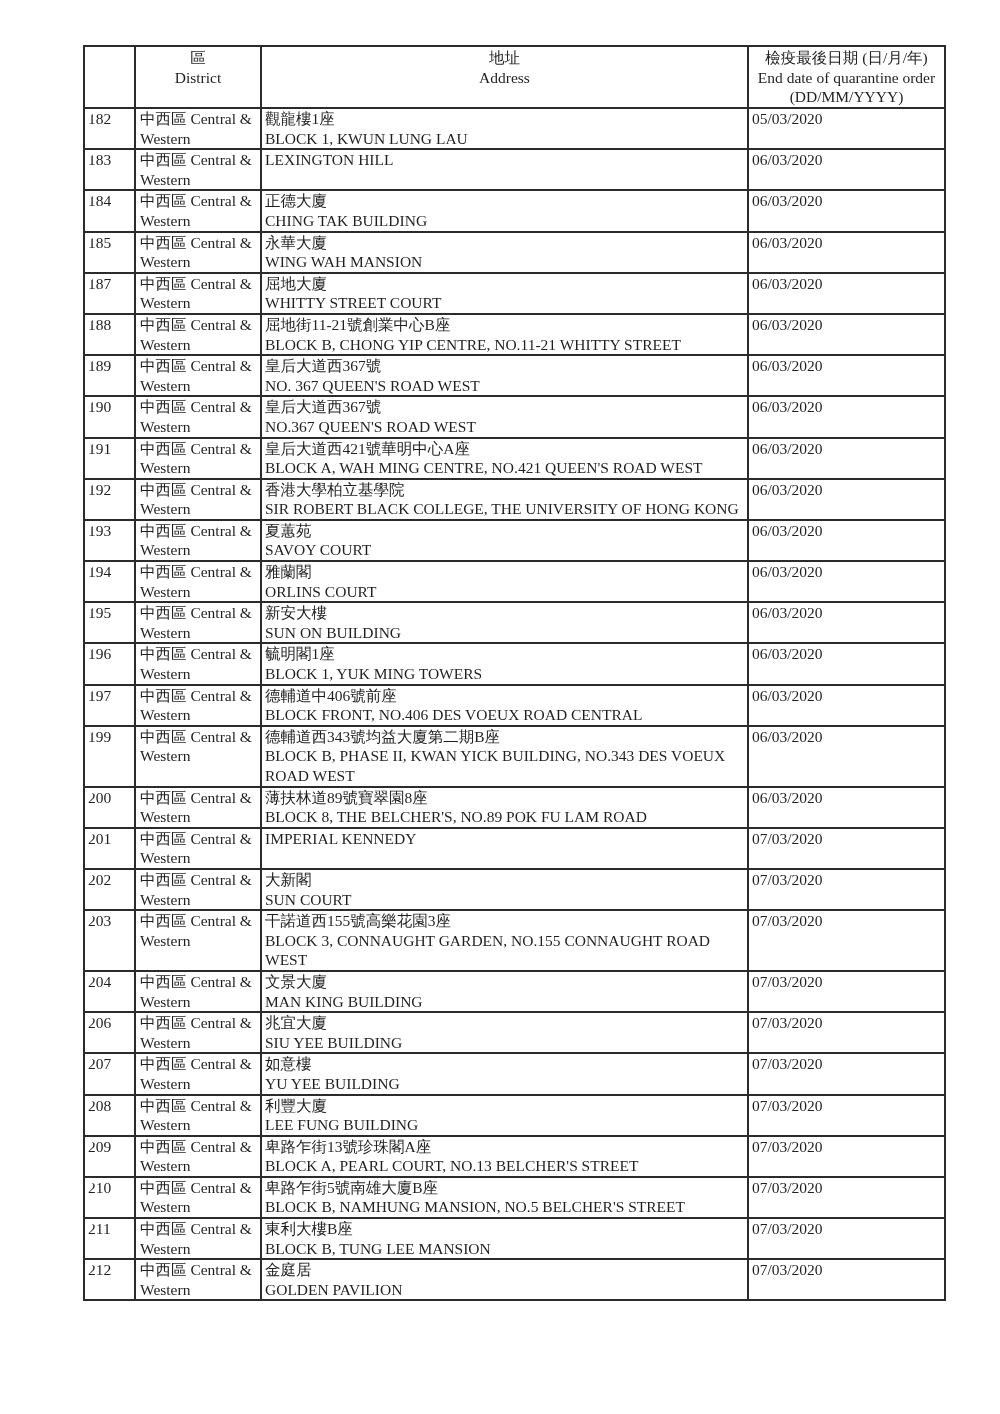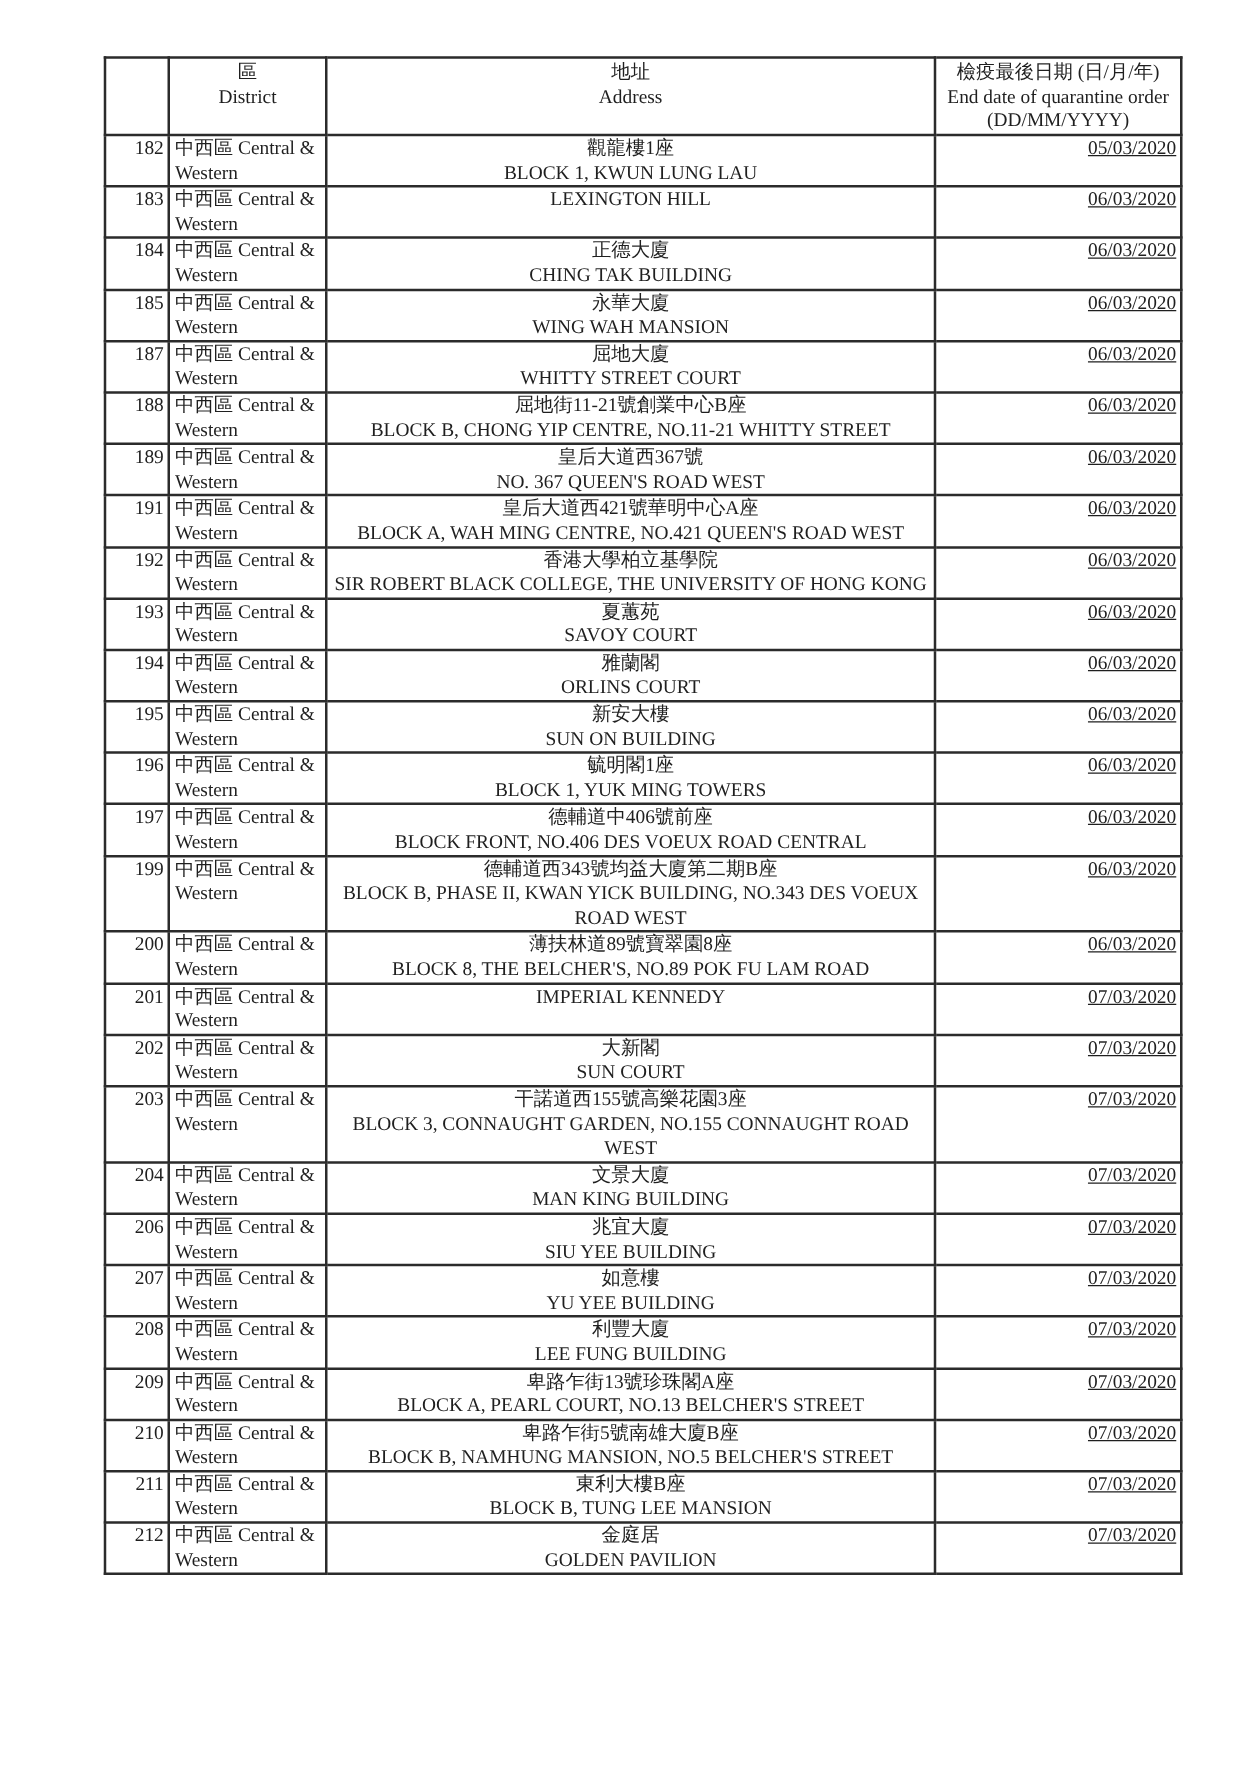--- a/index.html
+++ b/index.html
@@ -36,24 +36,24 @@
     line-height: 19.6px;
     padding: 0 3px;
     overflow: hidden;
   }
   thead th {
     height: 62px;
     text-align: center;
     padding-top: 1px;
   }
   tbody td { height: 40px; }
-  td.c-num  { text-align: right; }
-  td.c-date { text-align: right; text-decoration: underline; }
+  td.c-num  { text-align: left; border-radius: 20px; }
+  td.c-date { text-align: left; }
   td.c-district { padding-left: 4px; }
-  td.c-address  { padding-left: 3px; text-align: center; }
+  td.c-address  { padding-left: 3px; }
   .addr-line { min-height: 19.6px; }
 </style>
 </head>
 <body>
 
 <div class="page">
   <div class="sheet">
 
     <table class="quarantine-table">
       <colgroup>
@@ -145,20 +145,29 @@
   <tr>
     <td class="c-num">189</td>
     <td class="c-district">中西區 Central &amp; Western</td>
     <td class="c-address">
       <div class="addr-line">皇后大道西367號</div>
       <div class="addr-line">NO. 367 QUEEN'S ROAD WEST</div>
     </td>
     <td class="c-date">06/03/2020</td>
   </tr>
 
+  <tr>
+    <td class="c-num">190</td>
+    <td class="c-district">中西區 Central &amp; Western</td>
+    <td class="c-address">
+      <div class="addr-line">皇后大道西367號</div>
+      <div class="addr-line">NO.367 QUEEN'S ROAD WEST</div>
+    </td>
+    <td class="c-date">06/03/2020</td>
+  </tr>
 
   <tr>
     <td class="c-num">191</td>
     <td class="c-district">中西區 Central &amp; Western</td>
     <td class="c-address">
       <div class="addr-line">皇后大道西421號華明中心A座</div>
       <div class="addr-line">BLOCK A, WAH MING CENTRE, NO.421 QUEEN'S ROAD WEST</div>
     </td>
     <td class="c-date">06/03/2020</td>
   </tr>

